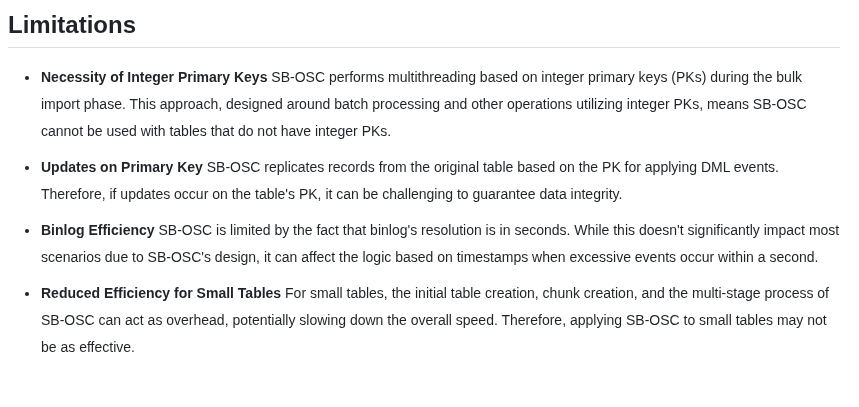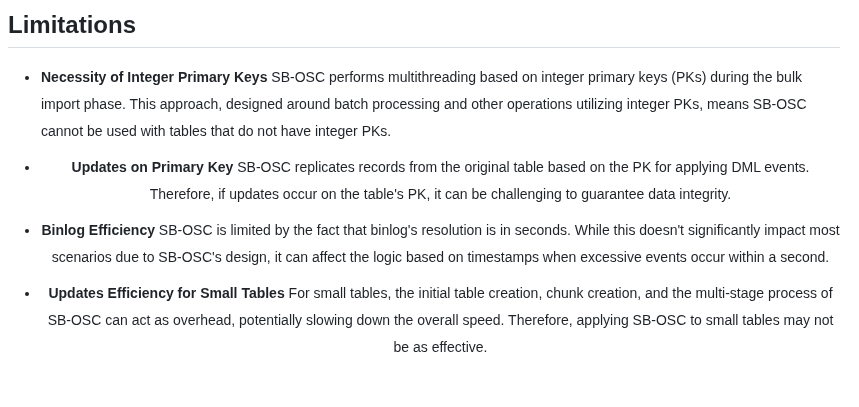--- a/index.html
+++ b/index.html
@@ -36,21 +36,20 @@
     line-height: 27px;
   }
   ul.limitations-list li {
     padding-left: 1px;
   }
   ul.limitations-list li::marker {
     font-size: 14px;
   }
   ul.limitations-list li + li {
     margin-top: 9px;
-    text-align: center;
   }
   .term {
     font-weight: 700;
   }
 </style>
 </head>
 <body>
 
 <div class="markdown-body">
   <h2 class="section-heading">Limitations</h2>
@@ -62,17 +61,17 @@
     </li>
     <li>
       <strong class="term">Updates on Primary Key</strong>
       <span>SB-OSC replicates records from the original table based on the PK for applying DML events. Therefore, if updates occur on the table's PK, it can be challenging to guarantee data integrity.</span>
     </li>
     <li>
       <strong class="term">Binlog Efficiency</strong>
       <span>SB-OSC is limited by the fact that binlog's resolution is in seconds. While this doesn't significantly impact most scenarios due to SB-OSC's design, it can affect the logic based on timestamps when excessive events occur within a second.</span>
     </li>
     <li>
-      <strong class="term">Updates Efficiency for Small Tables</strong>
+      <strong class="term">Reduced Efficiency for Small Tables</strong>
       <span>For small tables, the initial table creation, chunk creation, and the multi-stage process of SB-OSC can act as overhead, potentially slowing down the overall speed. Therefore, applying SB-OSC to small tables may not be as effective.</span>
     </li>
   </ul>
 </div>
 
 </body></html>

